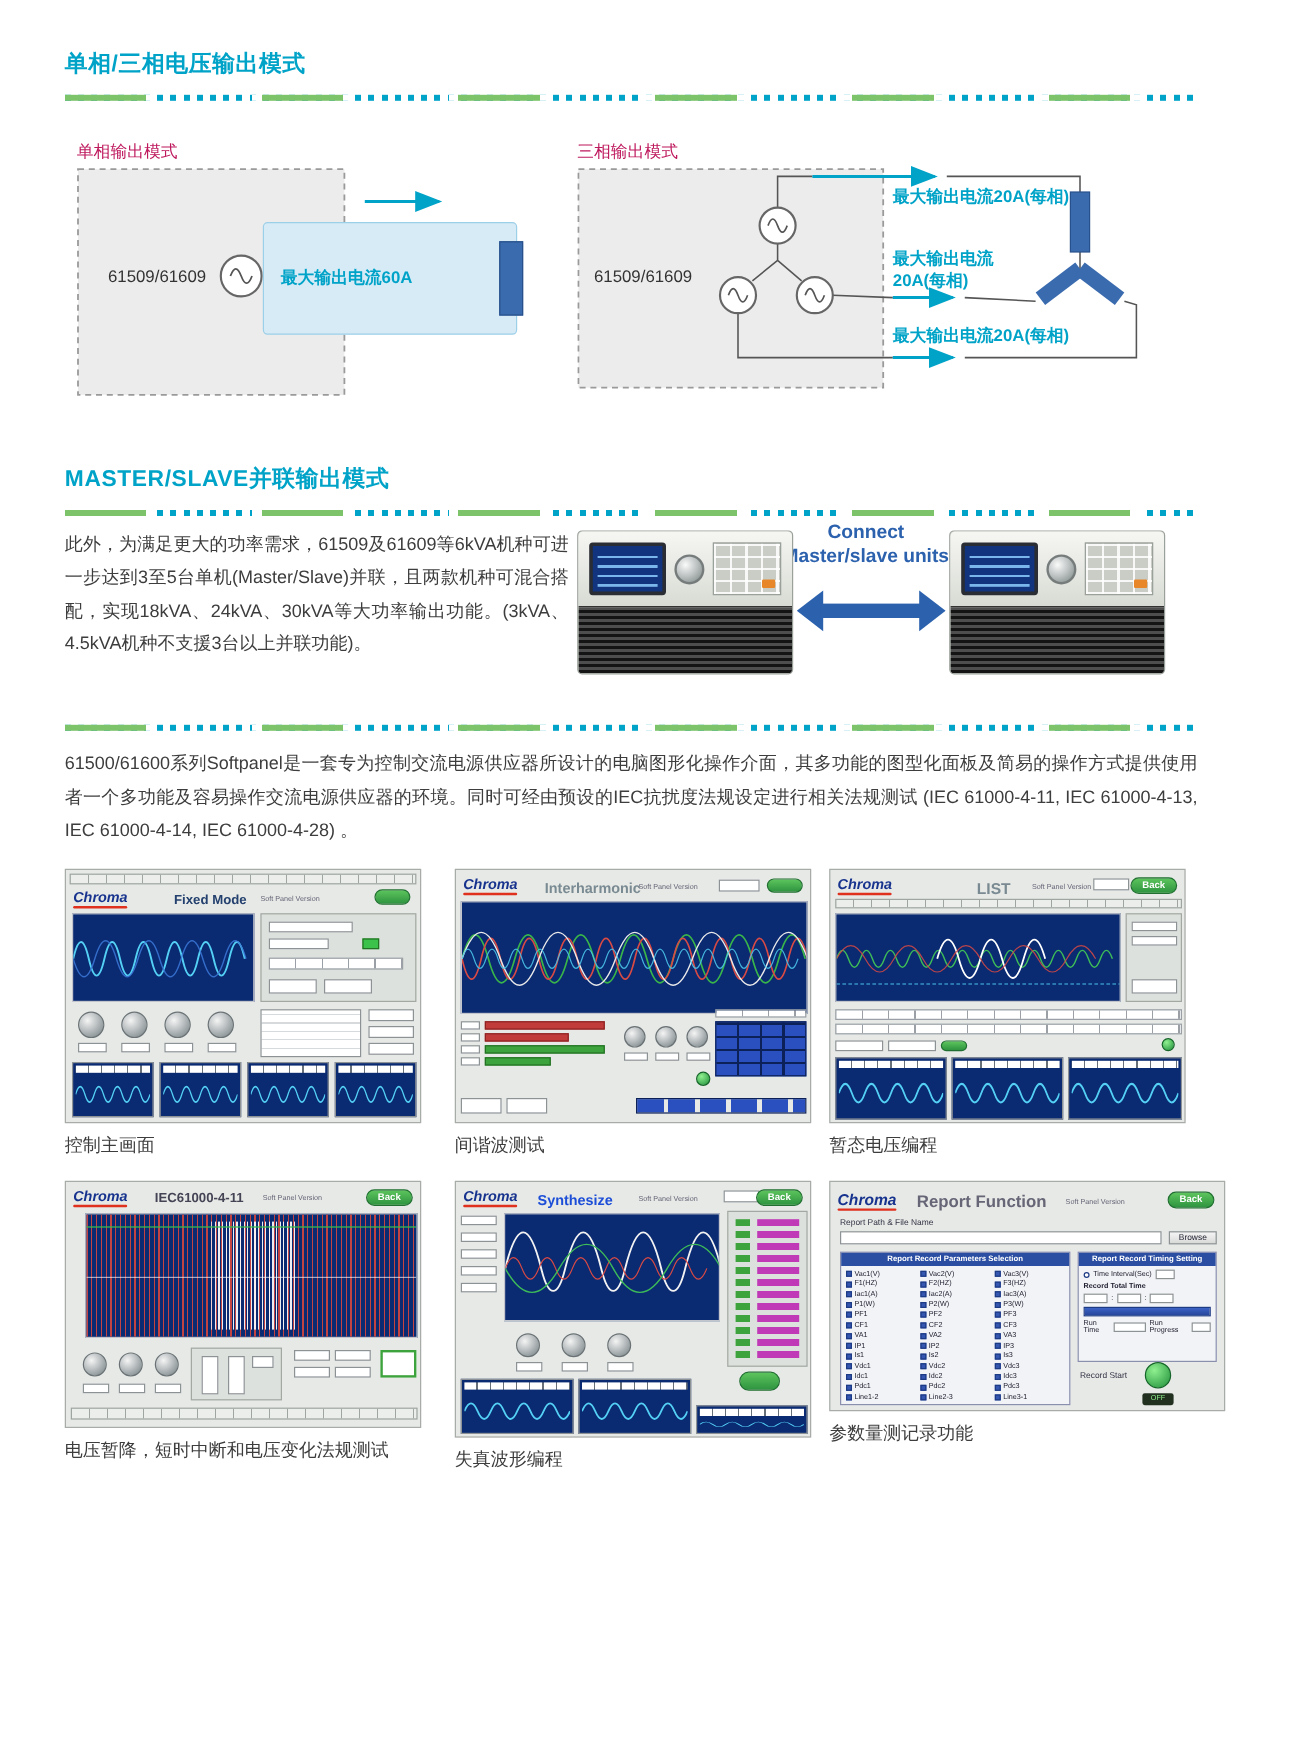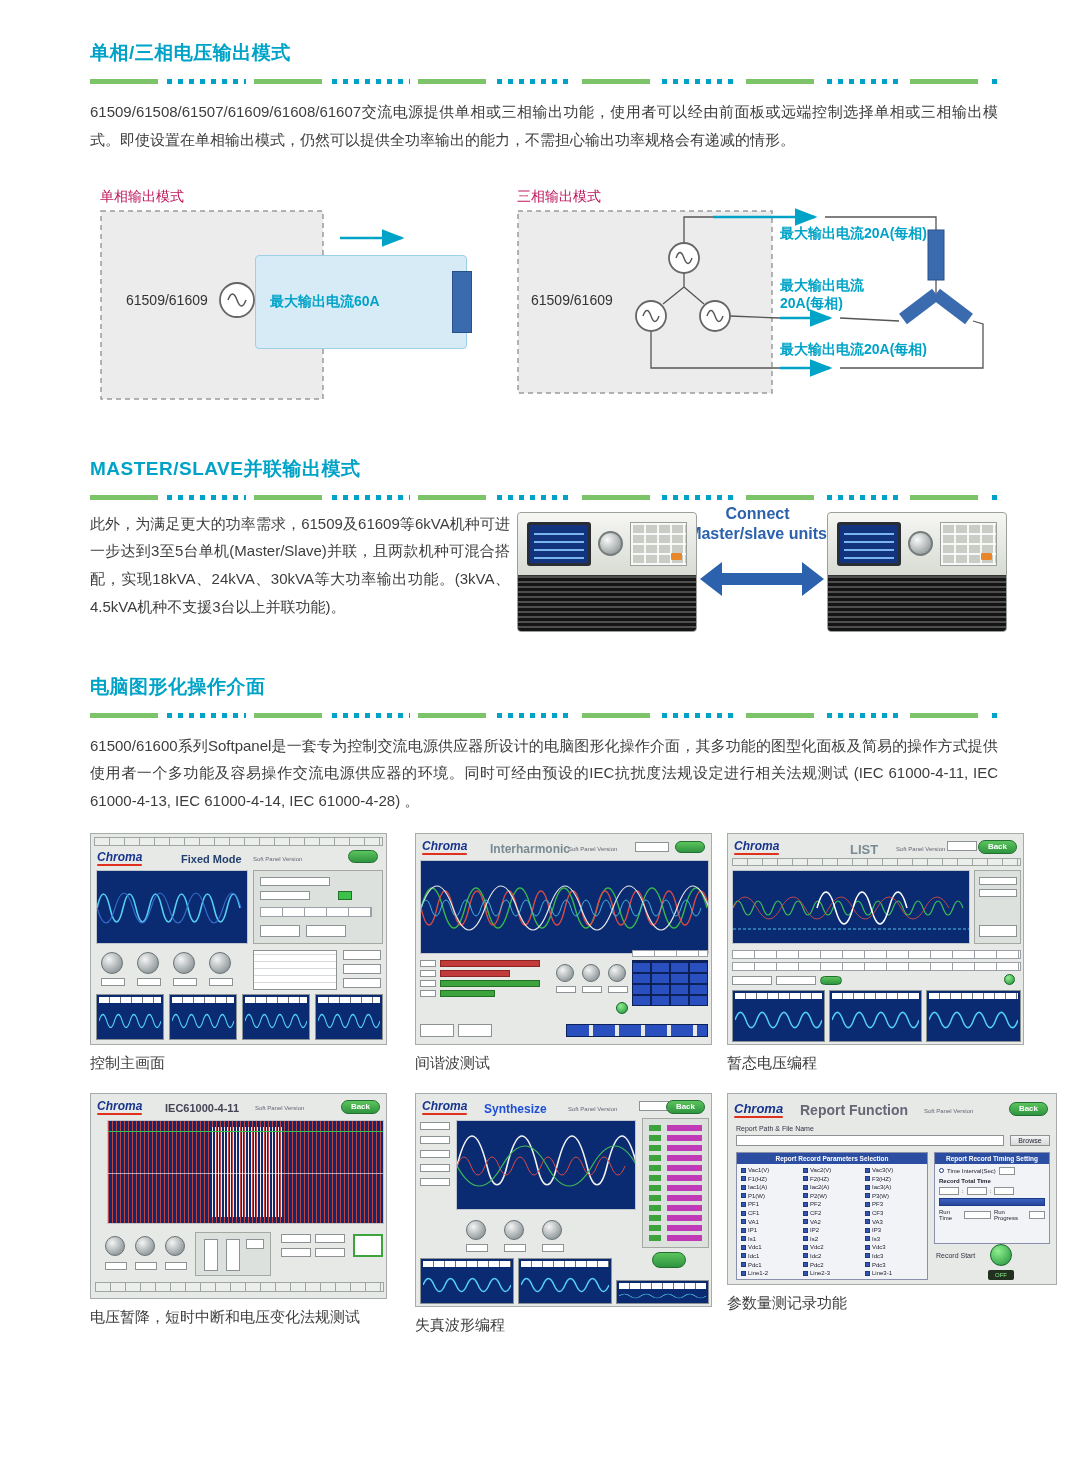--- a/index.html
+++ b/index.html
@@ -1,18 +1,18 @@
 <!DOCTYPE html>
 <html><head>
 <meta charset="utf-8">
 <style>
   *{margin:0;padding:0;box-sizing:border-box}
   html,body{background:#fff}
   body{width:1076px;height:1470px;position:relative;font-family:"Liberation Sans",sans-serif;color:#3d3d3d}
-  .page{position:absolute;inset:0;padding:40px 78px 0 90px;overflow:hidden}
+  .page{position:absolute;inset:0;padding:40px 78px 0 54px;overflow:hidden}
   .sec-title{color:#00a3c8;font-size:19px;font-weight:bold;letter-spacing:.5px}
   .divider{height:5px;margin:13px 0 0 0;
     background-image:
       repeating-linear-gradient(90deg,#7cc36a 0 68px,#fff 68px 76px,transparent 76px 156px,#fff 156px 164px),
       repeating-linear-gradient(90deg,#00a3c8 0 5px,transparent 5px 11px);}
   p.body{font-size:15px;line-height:1.85;color:#3d3d3d;text-align:justify}
   .abs{position:absolute}
   
   .diagrams{position:relative;height:238px;margin-top:34px}
   .diag-label{position:absolute;left:0;top:0;font-size:14px;color:#be185d}
@@ -79,21 +79,20 @@
   .btn-sm{position:absolute;background:linear-gradient(#f4f4f4,#d8dad8);border:1px solid #8d9294;font-size:7px;text-align:center;color:#223}
 </style>
 </head>
 <body>
 
 <div class="page">
 
   <section>
     <h2 class="sec-title">单相/三相电压输出模式</h2>
     <div class="divider"></div>
-    <p class="body" style="margin-top:14px">61509/61508/61507/61609/61608/61607交流电源提供单相或三相输出功能，使用者可以经由前面板或远端控制选择单相或三相输出模式。即使设置在单相输出模式，仍然可以提供全功率输出的能力，不需担心输出功率规格会有递减的情形。</p>
 
     <div class="diagrams">
 
       <div class="abs" style="left:10px;top:0;width:440px;height:238px">
         <div class="diag-label">单相输出模式</div>
         <svg class="abs" style="left:0;top:0" width="440" height="222" viewBox="0 0 440 222">
           <defs>
             <marker id="ah1" markerWidth="10" markerHeight="8" refX="8" refY="3.5" orient="auto">
                 <path d="M0,0L9,3.5L0,7Z" fill="#00a3c8"></path>
               </marker>
@@ -179,21 +178,20 @@
           <span class="psu-screen"></span>
           <span class="psu-knob"></span>
           <span class="psu-keys"></span>
         </div>
         <div class="psu-grille"></div>
       </div>
     </div>
   </section>
 
   <section style="margin-top:22px">
-    <h2 class="sec-title">电脑图形化操作介面</h2>
     <div class="divider"></div>
     <p class="body" style="margin-top:14px">61500/61600系列Softpanel是一套专为控制交流电源供应器所设计的电脑图形化操作介面，其多功能的图型化面板及简易的操作方式提供使用者一个多功能及容易操作交流电源供应器的环境。同时可经由预设的IEC抗扰度法规设定进行相关法规测试 (IEC 61000-4-11, IEC 61000-4-13, IEC 61000-4-14, IEC 61000-4-28) 。</p>
 
     <div class="shots-row" style="width:932px">
 
       <div class="shot-col" style="width:297px">
         <div class="shot" style="width:297px;height:212px">
           <div class="tbar" style="left:3px;top:3px;width:289px;height:9px"></div>
           <span class="logo" style="left:6px;top:17px">Chroma</span>
           <span class="shot-title" style="left:90px;top:19px;font-size:11px;color:#24406e">Fixed Mode</span>

